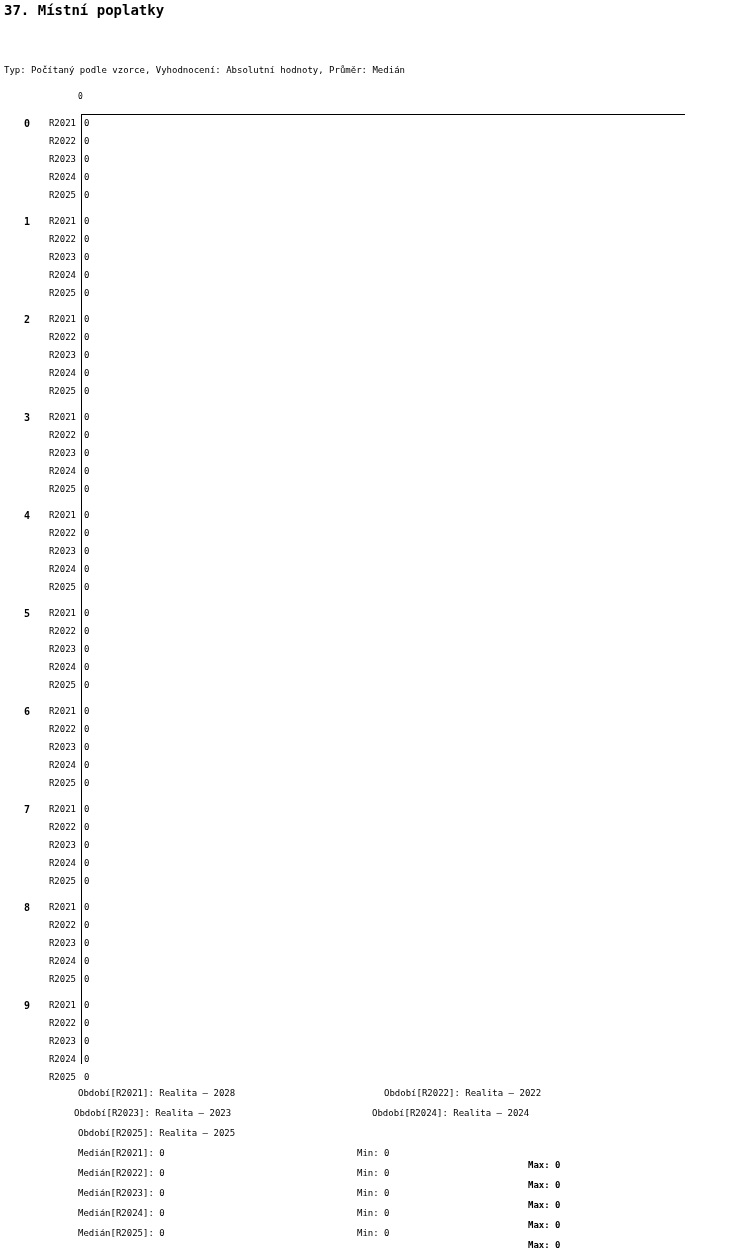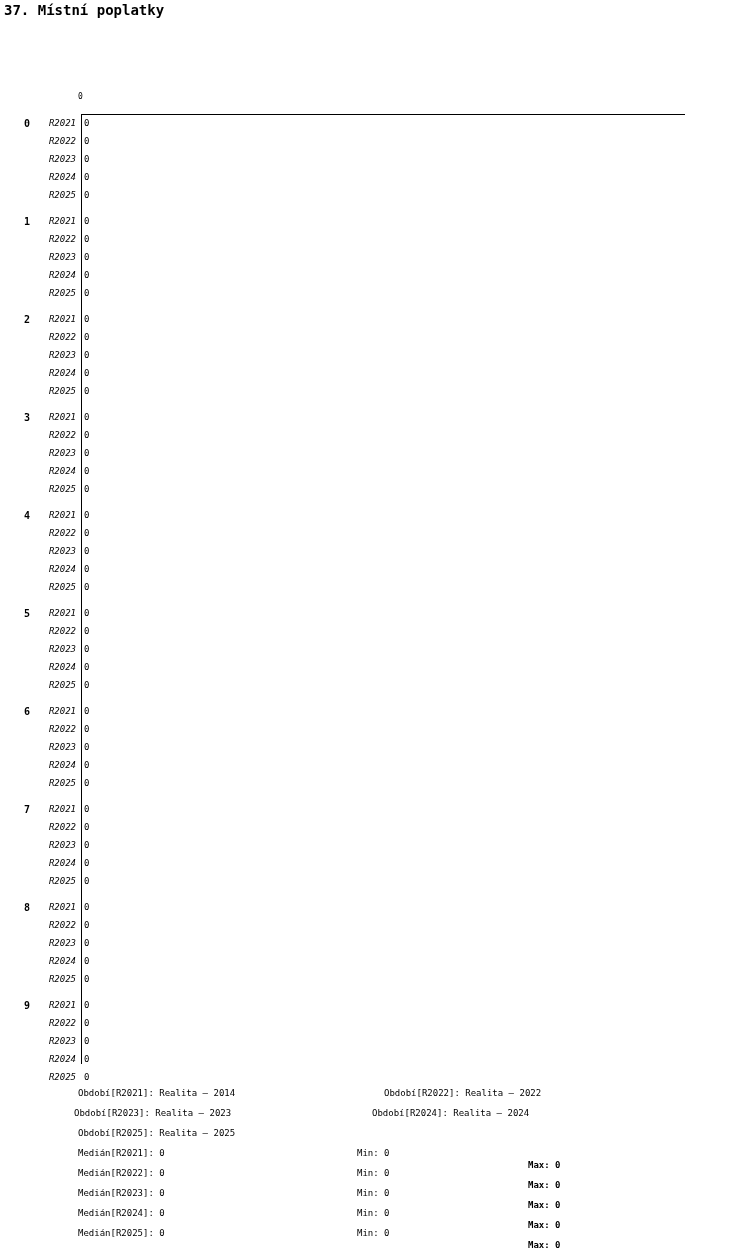--- a/index.html
+++ b/index.html
@@ -97,21 +97,20 @@
     width: 750px;
     height: 18px;
   }
   .row-label {
     position: absolute;
     left: 20px;
     top: 0px;
     width: 56px;
     text-align: right;
     font-size: 9px;
-    font-style: italic;
   }
   .row-value {
     position: absolute;
     left: 84px;
     top: 0px;
     font-size: 9px;
   }
   .bar {
     position: absolute;
     left: 82px;
@@ -167,20 +166,21 @@
     white-space: nowrap;
     font-weight: bold;
   }
 </style>
 </head>
 <body>
 
 <div class="page">
 
   <div class="title-main">37. Místní poplatky</div>
+  <div class="subtitle-note">Typ: Počítaný podle vzorce, Vyhodnocení: Absolutní hodnoty, Průměr: Medián</div>
 
   <div class="chart">
     <div class="axis-label-zero">0</div>
     <div class="axis-top-line"></div>
     <div class="axis-vert-line"></div>
     <div id="groups">
         <div class="group" style="top: 26px; height: 90px;">
           <div class="group-label">0</div>
           <div class="row" style="top: 0px;">
             <div class="row-label">R2021</div>
@@ -457,21 +457,21 @@
           <div class="row" style="top: 72px;">
             <div class="row-label">R2025</div>
             <div class="bar" style="width: 0px;"></div>
             <div class="row-value">0</div>
           </div>
         </div>
       </div>
   </div>
 
   <div class="legend" id="legend">
-      <div class="legend-item" style="left: 78px; top: 0px;">Období[R2021]: Realita – 2014</div>
+      <div class="legend-item" style="left: 78px; top: 0px;">Období[R2021]: Realita – 2028</div>
       <div class="legend-item" style="left: 384px; top: 0px;">Období[R2022]: Realita – 2022</div>
       <div class="legend-item" style="left: 74px; top: 20px;">Období[R2023]: Realita – 2023</div>
       <div class="legend-item" style="left: 372px; top: 20px;">Období[R2024]: Realita – 2024</div>
       <div class="legend-item" style="left: 78px; top: 40px;">Období[R2025]: Realita – 2025</div>
     </div>
 
   <div class="stats" id="stats">
       <div class="stat-row" style="top: 0px;">
         <span class="stat-median">Medián[R2021]: 0</span>
         <span class="stat-min">Min: 0</span>

